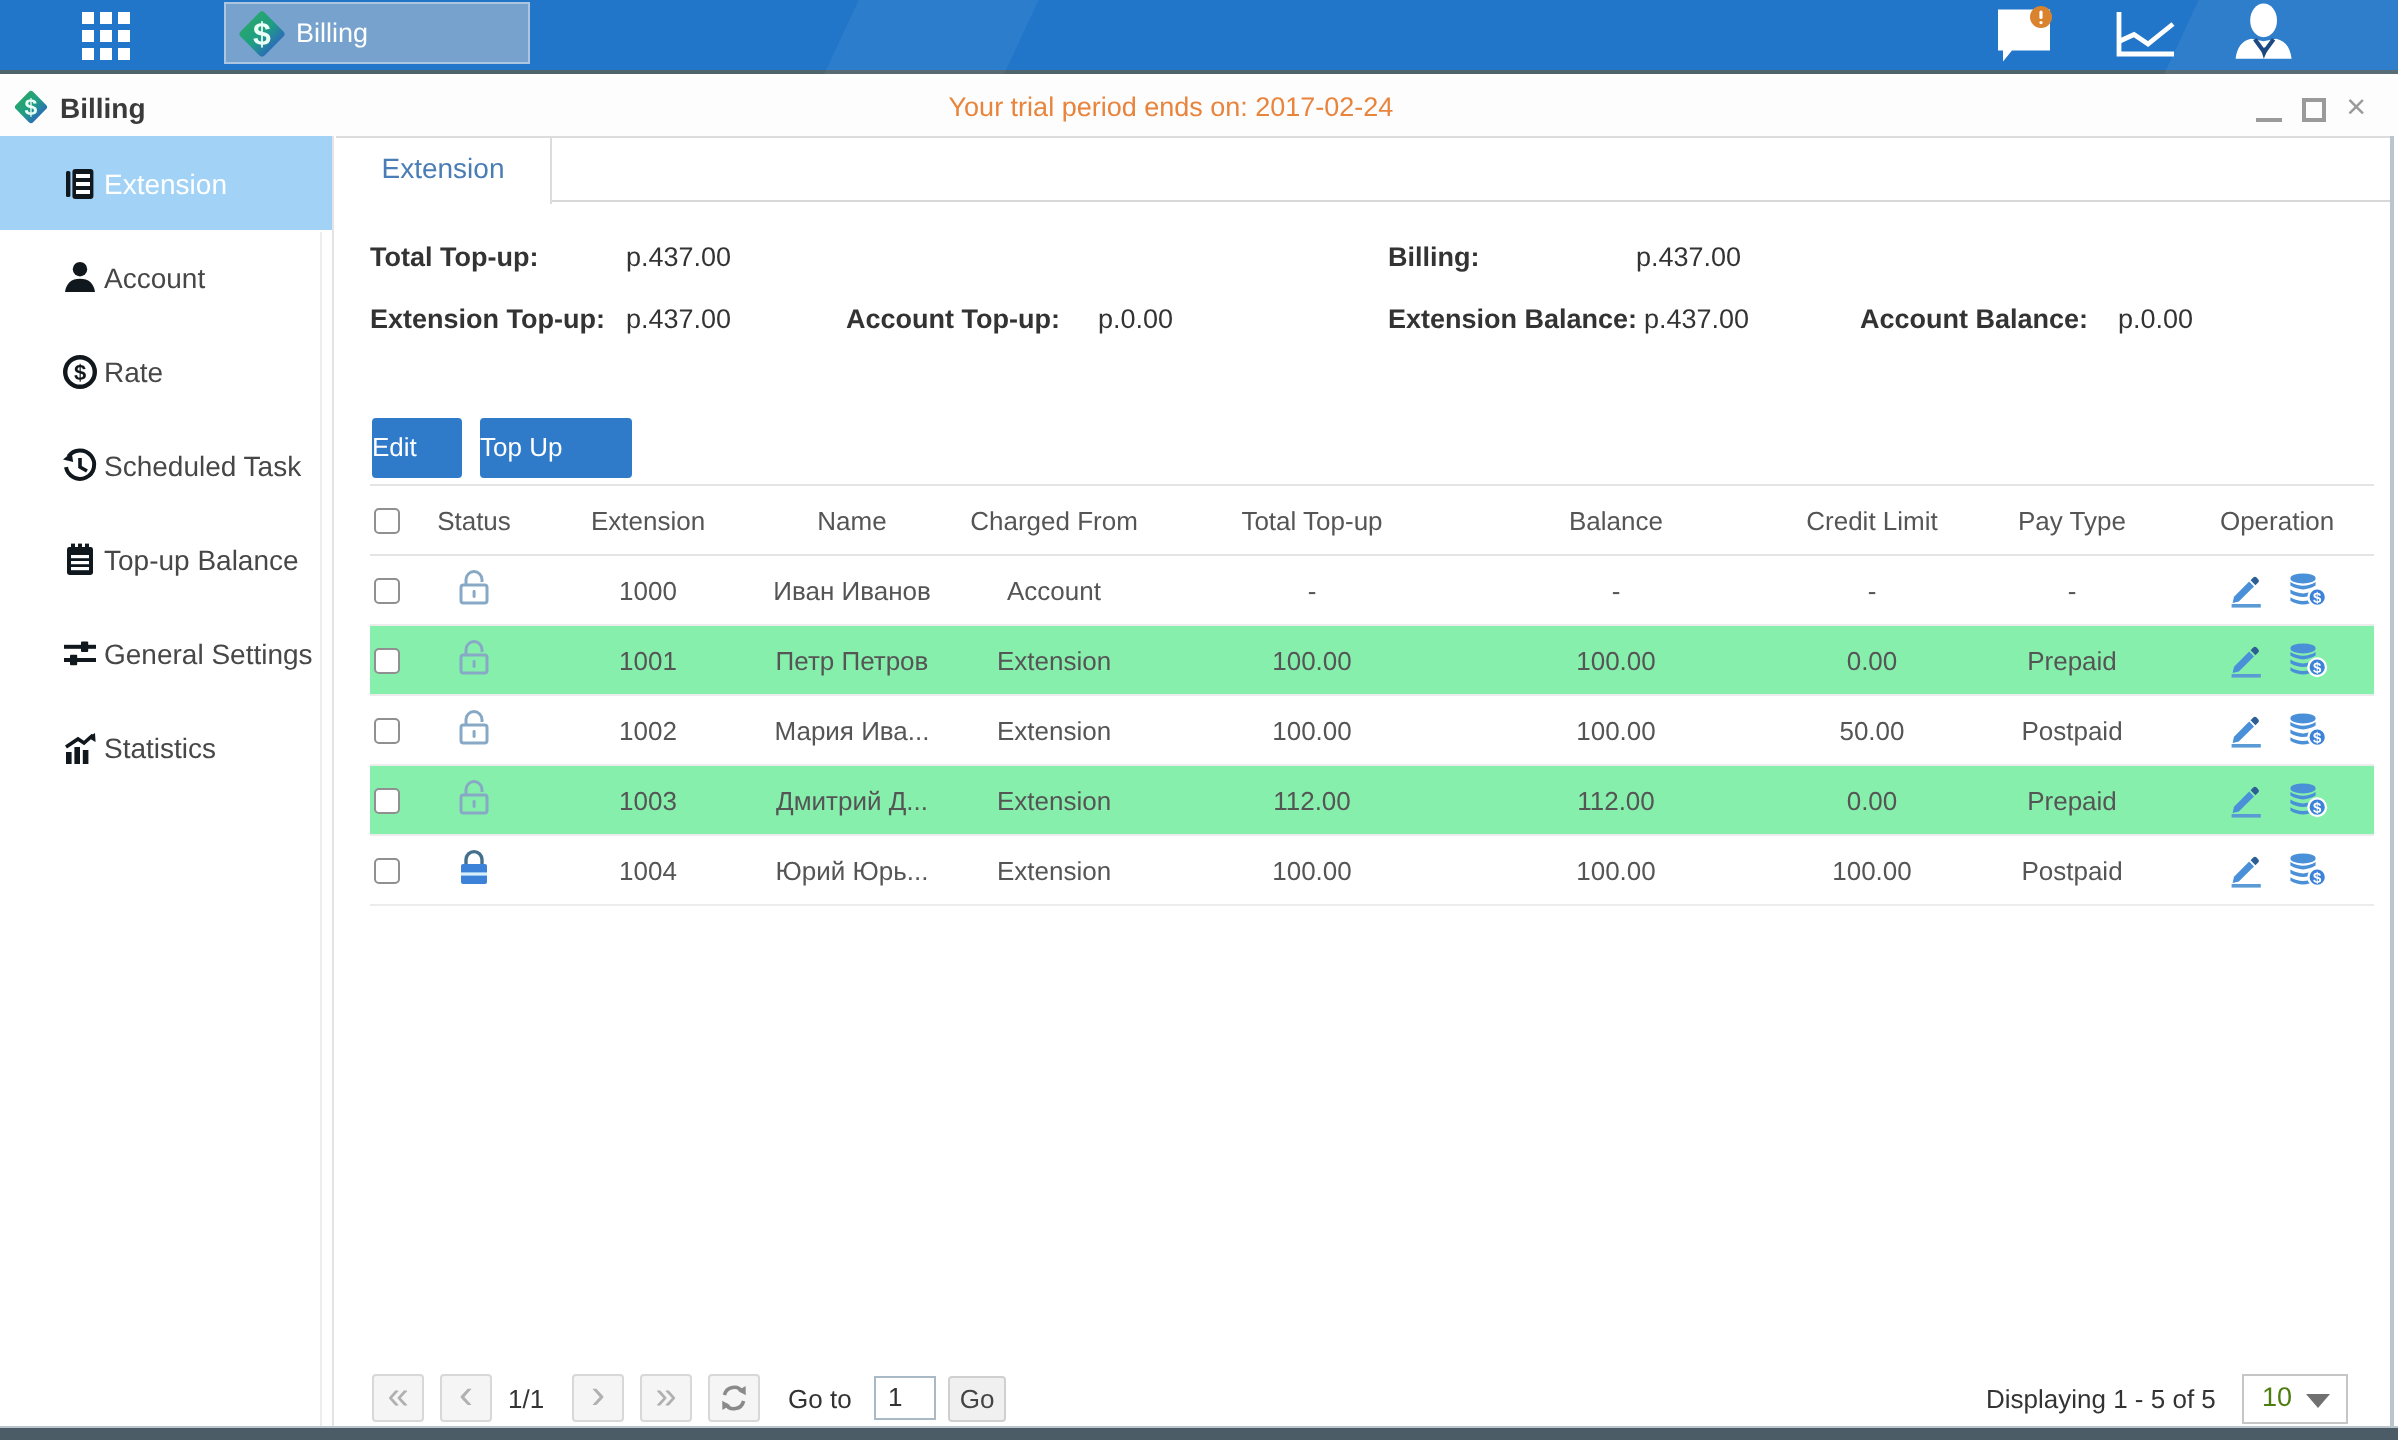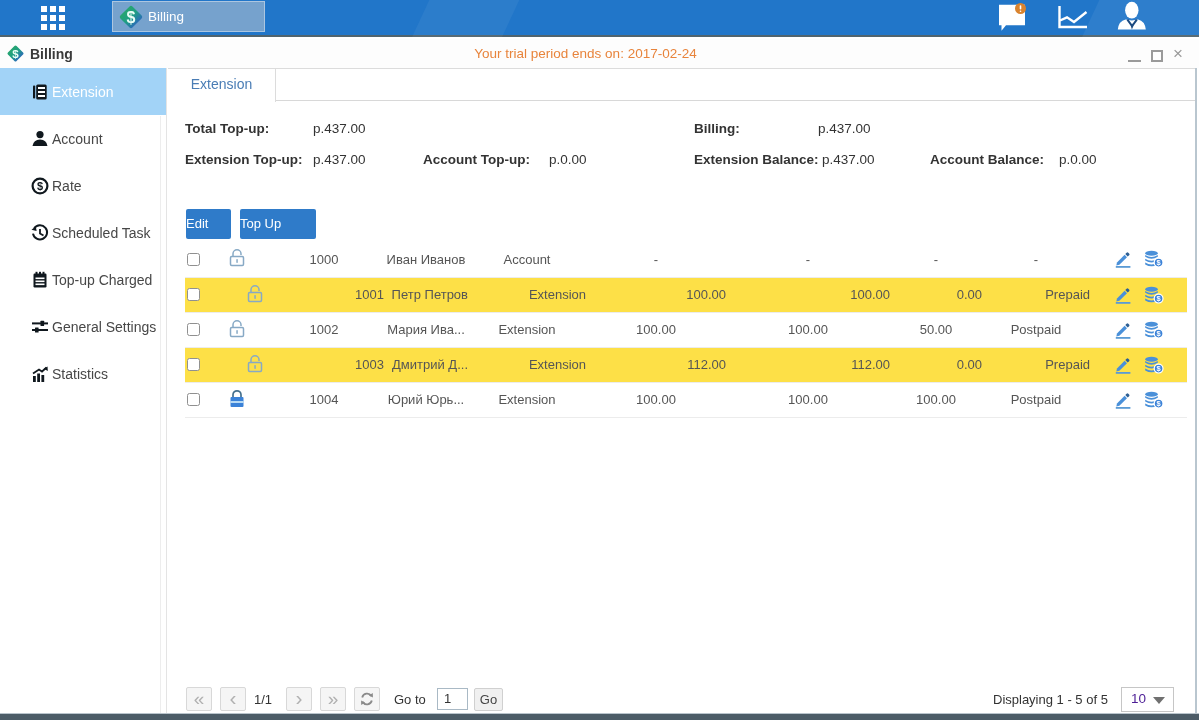--- a/index.html
+++ b/index.html
@@ -40,32 +40,32 @@
 
 .ilabel { position:absolute; font-size:13.5px; font-weight:bold; color:#333; }
 .ivalue { position:absolute; font-size:13.5px; color:#333; }
 
 .btn { position:absolute; top:126px; height:30px; background:#2f7bc9; color:#fff; font-size:13px; text-align:left; line-height:30px; border-radius:2px;margin-top:15px; }
 
 
 table.grid { position:absolute; left:17px; top:174px; width:1002px; border-collapse:collapse; table-layout:fixed; }
 table.grid th { height:35px; border-top:1px solid #e4e4e4; border-bottom:1px solid #e4e4e4; font-weight:normal; font-size:13px; color:#555; text-align:center; }
 table.grid td { height:35px; border-bottom:1px solid #ececec; font-size:13px; color:#555; text-align:center; }
-tr.alt td { background:#fde047;text-align:right; }
+tr.alt td { background:#86efac; }
 .cbx { width:13px; height:13px; border:1.5px solid #909090; border-radius:2.5px; background:#fff; margin-left:2px; }
 .opcell { display:flex; align-items:center; justify-content:center; gap:13px; }
 
 
 .pager { position:absolute; left:0; top:617px; width:1028px; height:28px; font-size:13px; color:#333; }
 .pbtn { position:absolute; top:2px; width:26px; height:24px; background:#f5f5f5; border:1px solid #d8d8d8; border-radius:2px; color:#b0b0b0; text-align:center; line-height:21px; font-size:19px; }
 .ptext { position:absolute; top:7px; }
 .pinput { position:absolute; left:269px; top:3px; width:31px; height:22px; border:1px solid #a9b9c5; background:#fff; font-size:13px; line-height:20px; padding-left:6px; color:#333; }
 .gobtn { position:absolute; left:306px; top:3px; width:29px; height:23px; background:#f0f0f0; border:1px solid #d0d0d0; border-radius:2px; text-align:center; line-height:21px; font-size:13px; color:#444; }
 .ddl { position:absolute; left:953px; top:2px; width:53px; height:25px; border:1px solid #c6c6c6; background:#fff; }
-.ddl .num { position:absolute; left:9px; top:3px; font-size:13.5px; color:#4c1d95; }
+.ddl .num { position:absolute; left:9px; top:3px; font-size:13.5px; color:#4d7c0f; }
 .ddl .tri { position:absolute; right:8px; top:9px; width:0; height:0; border-left:6px solid transparent; border-right:6px solid transparent; border-top:7px solid #707070; }
 
 
 .bottombar { position:absolute; left:0; top:713px; width:1199px; height:7px; background:#4c5c67; border-top:1.5px solid #b9c4cc; }
 </style>
 </head>
 <body>
 <div id="app">
 
   <div class="topbar">
@@ -173,21 +173,21 @@
     <div class="sitem">
       <svg class="ic" viewBox="0 0 18 18">
           <rect x="2.5" y="2.5" width="13" height="14" rx="1.2" fill="#10181e"></rect>
           <rect x="4.5" y="0.8" width="2" height="3.4" fill="#10181e"></rect>
           <rect x="8" y="0.8" width="2" height="3.4" fill="#10181e"></rect>
           <rect x="11.5" y="0.8" width="2" height="3.4" fill="#10181e"></rect>
           <rect x="4.5" y="6.5" width="9" height="1.6" fill="#fff"></rect>
           <rect x="4.5" y="9.5" width="9" height="1.6" fill="#fff"></rect>
           <rect x="4.5" y="12.5" width="9" height="1.6" fill="#fff"></rect>
         </svg>
-      <span class="tx">Top-up Charged</span>
+      <span class="tx">Top-up Balance</span>
     </div>
     <div class="sitem">
       <svg class="ic" viewBox="0 0 18 18">
           <rect x="1" y="4.4" width="16" height="2" fill="#10181e"></rect>
           <rect x="1" y="11" width="16" height="2" fill="#10181e"></rect>
           <rect x="9.5" y="2.8" width="3.6" height="5.2" rx="0.5" fill="#10181e"></rect>
           <rect x="4" y="9.4" width="3.6" height="5.2" rx="0.5" fill="#10181e"></rect>
         </svg>
       <span class="tx">General Settings</span>
     </div>
@@ -233,20 +233,34 @@
           <col style="width:120px">
           <col style="width:84px">
           <col style="width:118px">
         <col style="width:140px">
           <col style="width:164px">
           <col style="width:92px">
           <col style="width:108px">
           <col style="width:97px">
       </colgroup>
       <tbody>
+          <tr>
+        <th>
+              <div class="cbx"></div>
+            </th>
+            <th>Status</th>
+            <th>Extension</th>
+            <th>Name</th>
+            <th>Charged From</th>
+        <th>Total Top-up</th>
+            <th>Balance</th>
+            <th>Credit Limit</th>
+            <th>Pay Type</th>
+            <th>Operation</th>
+      </tr>
       <tr>
         <td>
               <div class="cbx"></div>
             </td>
         <td><svg width="18" height="19" viewBox="0 0 18 19">
                 <rect x="2.5" y="8.5" width="13" height="9" rx="1.2" fill="none" stroke="#87a9c5" stroke-width="1.5"></rect>
                 <path d="M5 8.5 V5.8 A4 4 0 0 1 13 5.8 V7" fill="none" stroke="#87a9c5" stroke-width="1.5"></path>
                 <rect x="8.3" y="11" width="1.5" height="4" rx="0.7" fill="#87a9c5"></rect>
               </svg></td>
         <td>1000</td>

